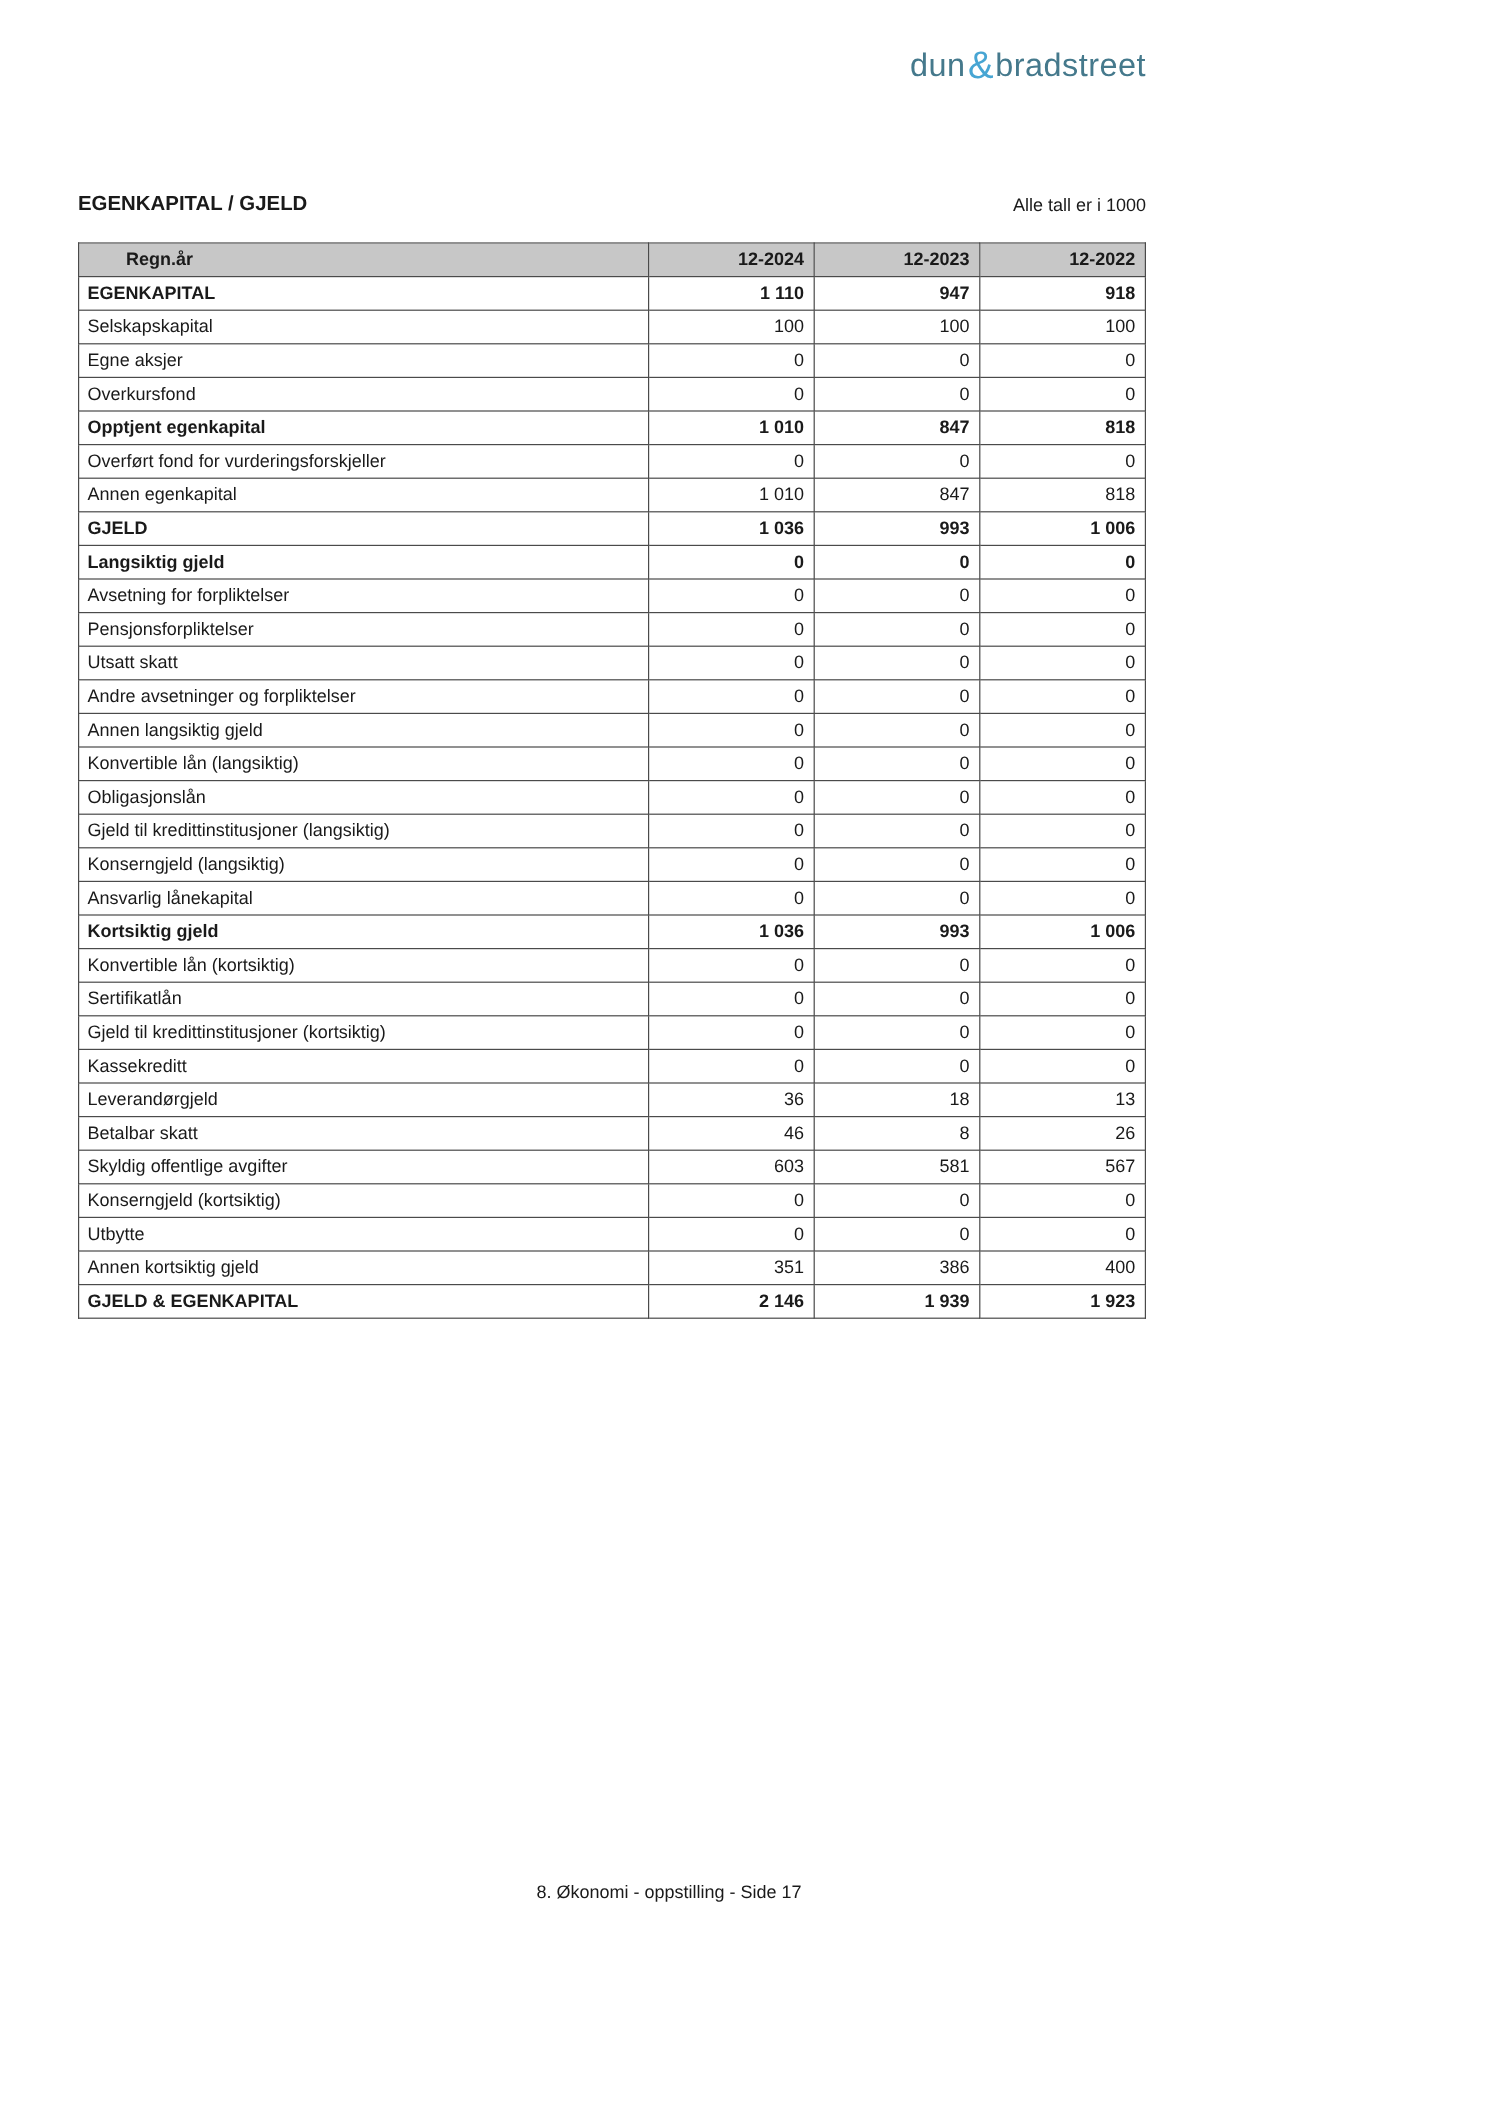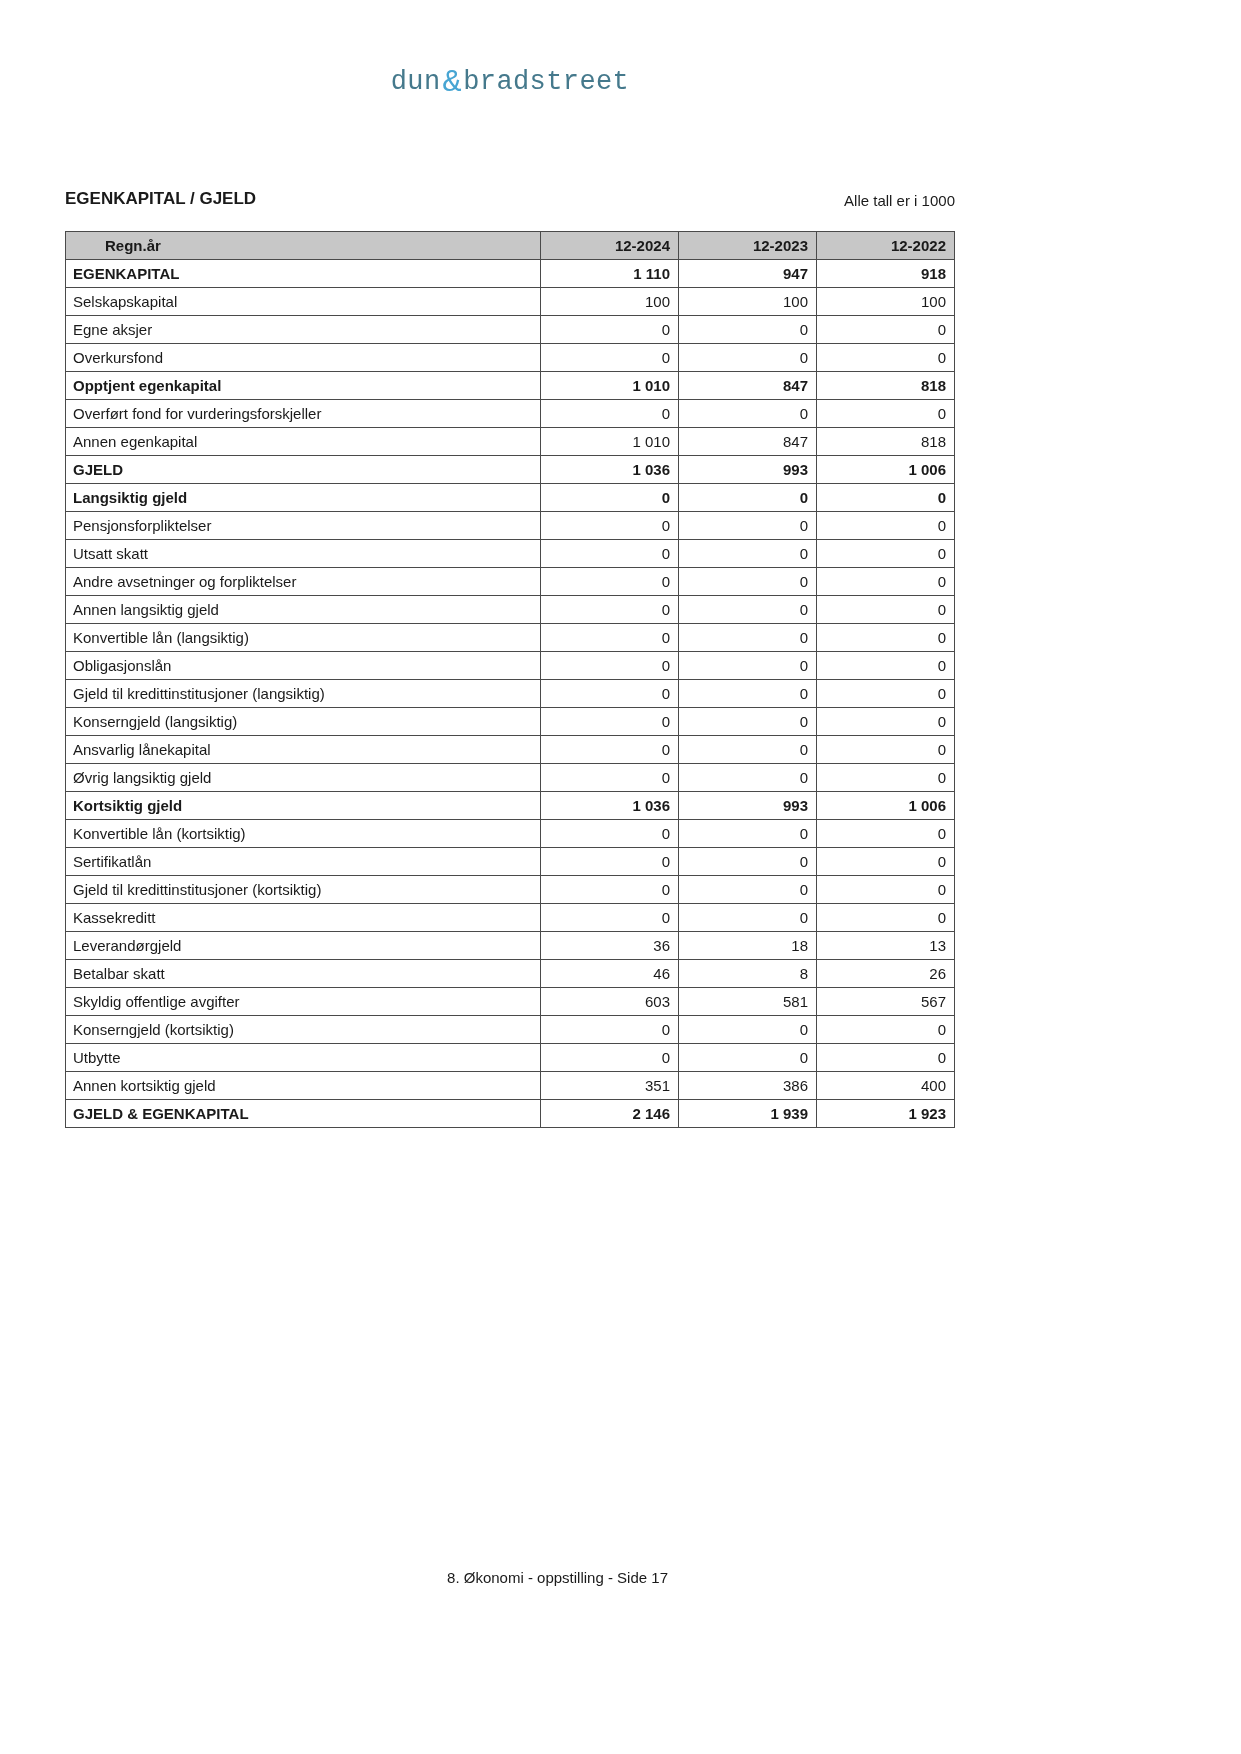--- a/index.html
+++ b/index.html
@@ -25,28 +25,27 @@
 
   .content {
     position: absolute;
     left: 65px;
     top: 0;
     width: 890px;
   }
 
   
   .logo {
-    margin-top: 61px;
+    margin-top: 32px;
     height: 40px;
-    text-align: center;
+    text-align: right;
     font-size: 27px;
     letter-spacing: 0.4px;
     line-height: 40px;
     user-select: none;
-    font-family: Liberation Mono, monospace;
   }
   .logo-word {
     color: var(--logo-teal);
     font-weight: 500;
   }
   .logo-amp {
     color: var(--logo-amp);
     font-size: 32px;
     font-weight: 400;
     position: relative;
@@ -173,20 +172,26 @@
             <td class="num-col">993</td>
             <td class="num-col">1 006</td>
           </tr>
           <tr class="bold-row">
             <td class="label-col">Langsiktig gjeld</td>
             <td class="num-col">0</td>
             <td class="num-col">0</td>
             <td class="num-col">0</td>
           </tr>
           <tr>
+            <td class="label-col">Avsetning for forpliktelser</td>
+            <td class="num-col">0</td>
+            <td class="num-col">0</td>
+            <td class="num-col">0</td>
+          </tr>
+          <tr>
             <td class="label-col">Pensjonsforpliktelser</td>
             <td class="num-col">0</td>
             <td class="num-col">0</td>
             <td class="num-col">0</td>
           </tr>
           <tr>
             <td class="label-col">Utsatt skatt</td>
             <td class="num-col">0</td>
             <td class="num-col">0</td>
             <td class="num-col">0</td>
@@ -222,26 +227,20 @@
             <td class="num-col">0</td>
           </tr>
           <tr>
             <td class="label-col">Konserngjeld (langsiktig)</td>
             <td class="num-col">0</td>
             <td class="num-col">0</td>
             <td class="num-col">0</td>
           </tr>
           <tr>
             <td class="label-col">Ansvarlig lånekapital</td>
-            <td class="num-col">0</td>
-            <td class="num-col">0</td>
-            <td class="num-col">0</td>
-          </tr>
-          <tr>
-            <td class="label-col">Øvrig langsiktig gjeld</td>
             <td class="num-col">0</td>
             <td class="num-col">0</td>
             <td class="num-col">0</td>
           </tr>
           <tr class="bold-row">
             <td class="label-col">Kortsiktig gjeld</td>
             <td class="num-col">1 036</td>
             <td class="num-col">993</td>
             <td class="num-col">1 006</td>
           </tr>

